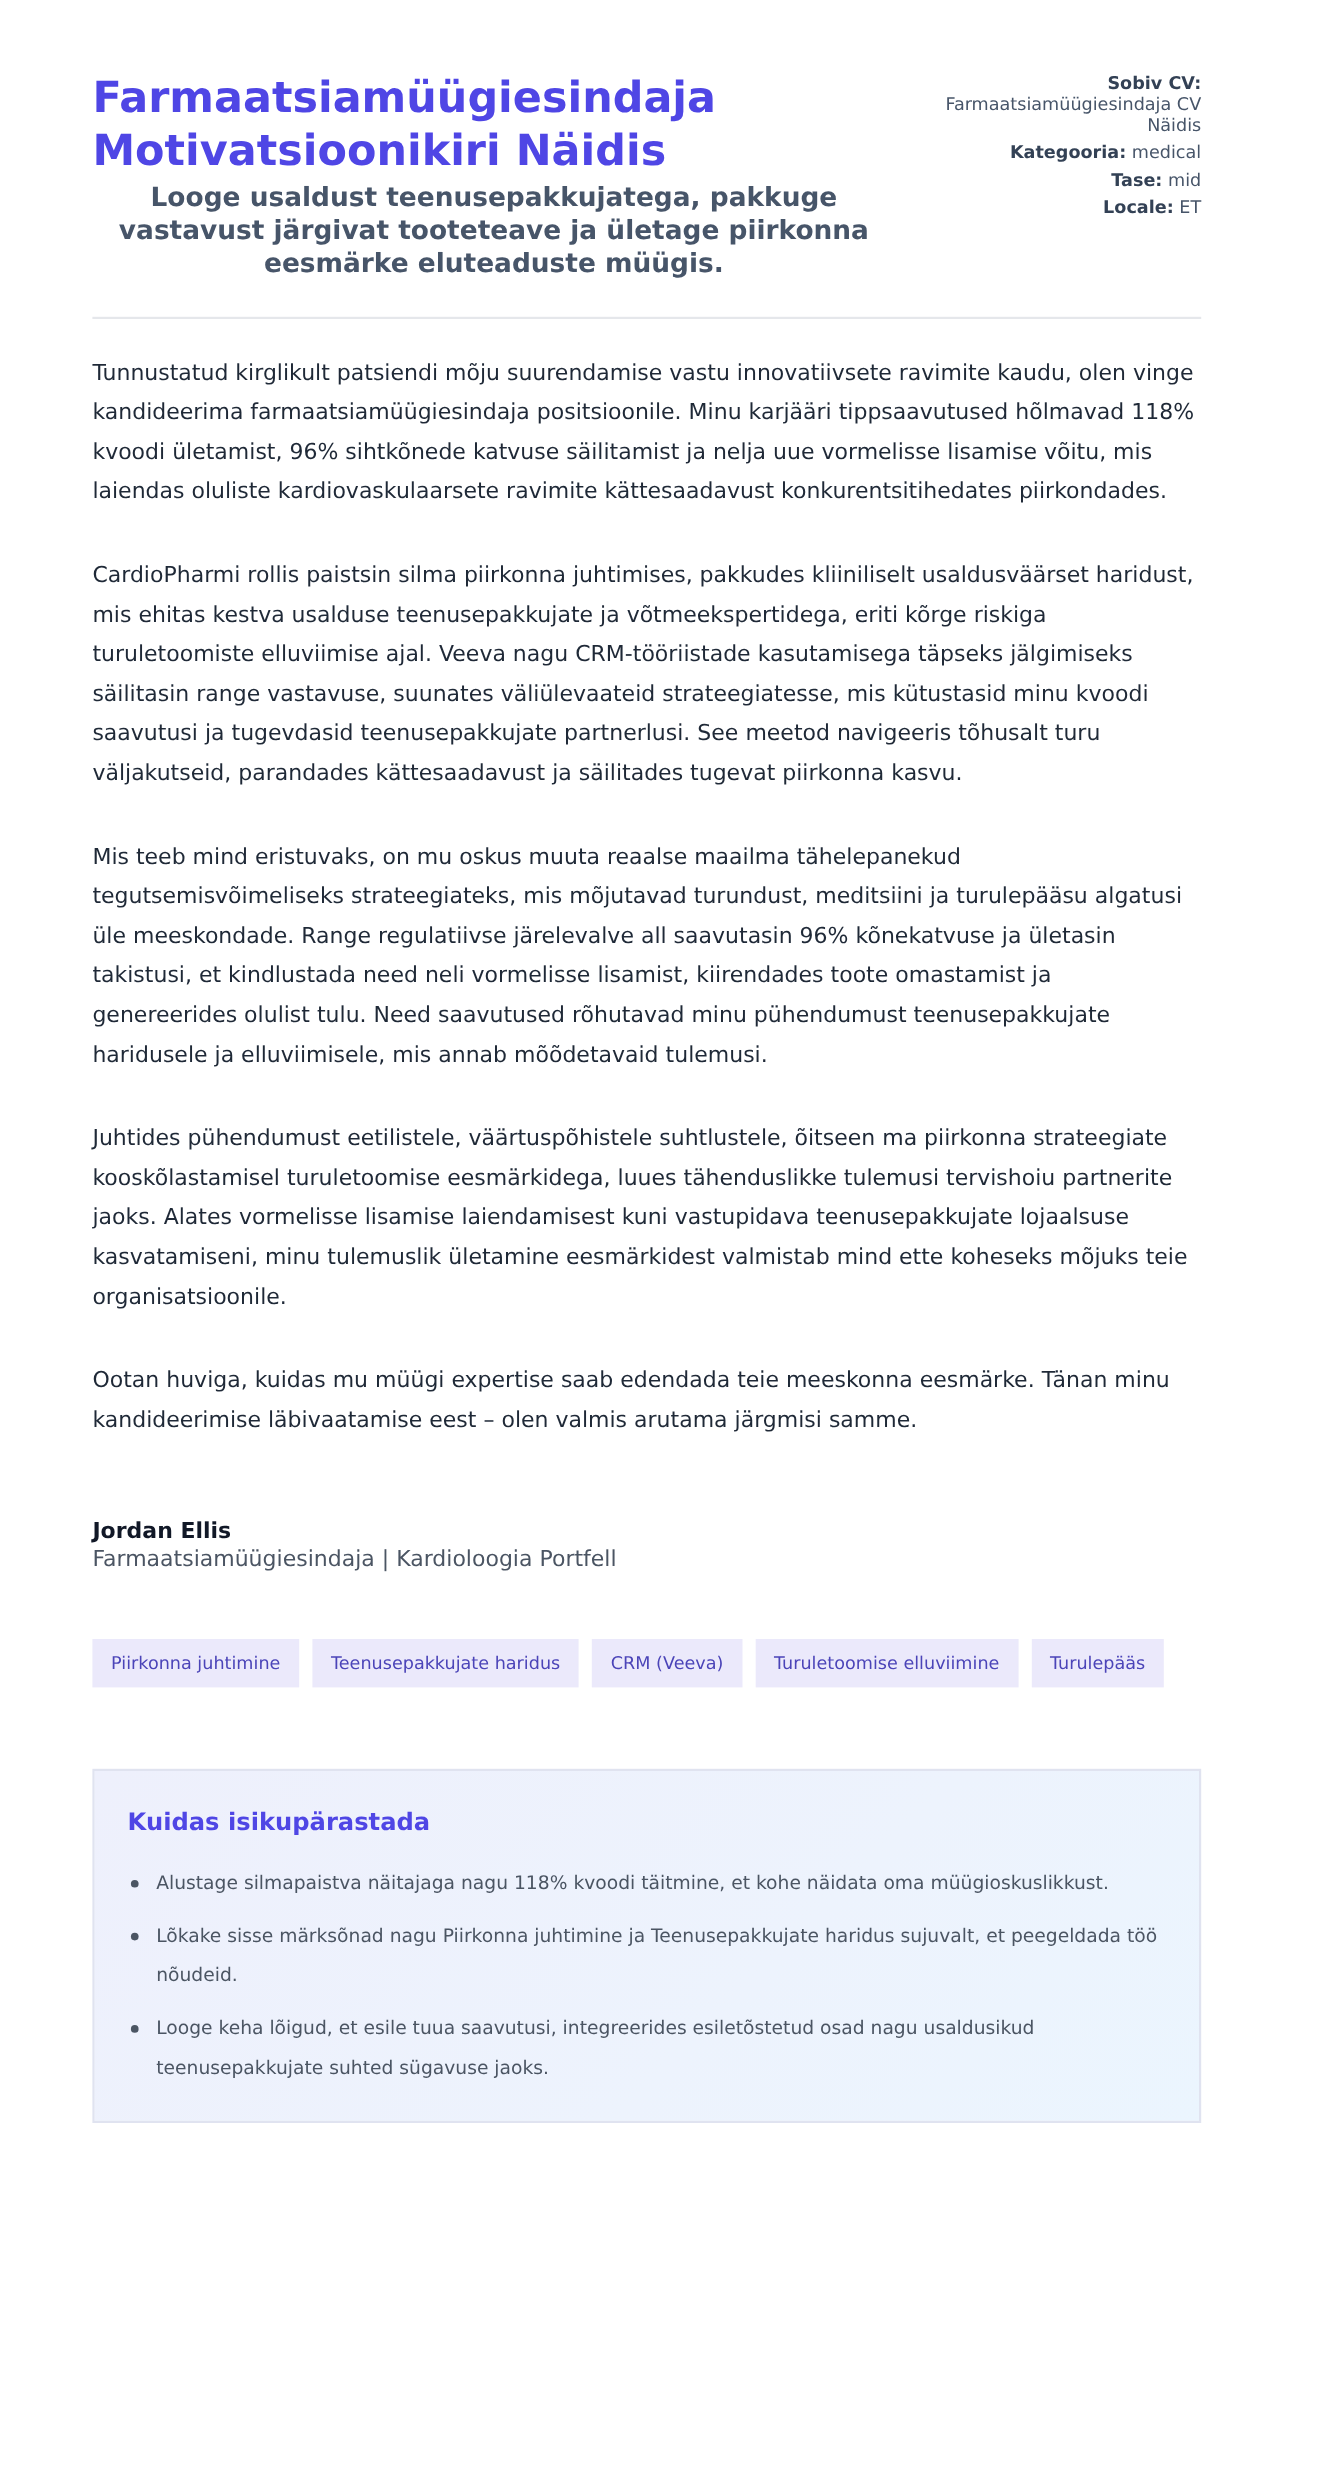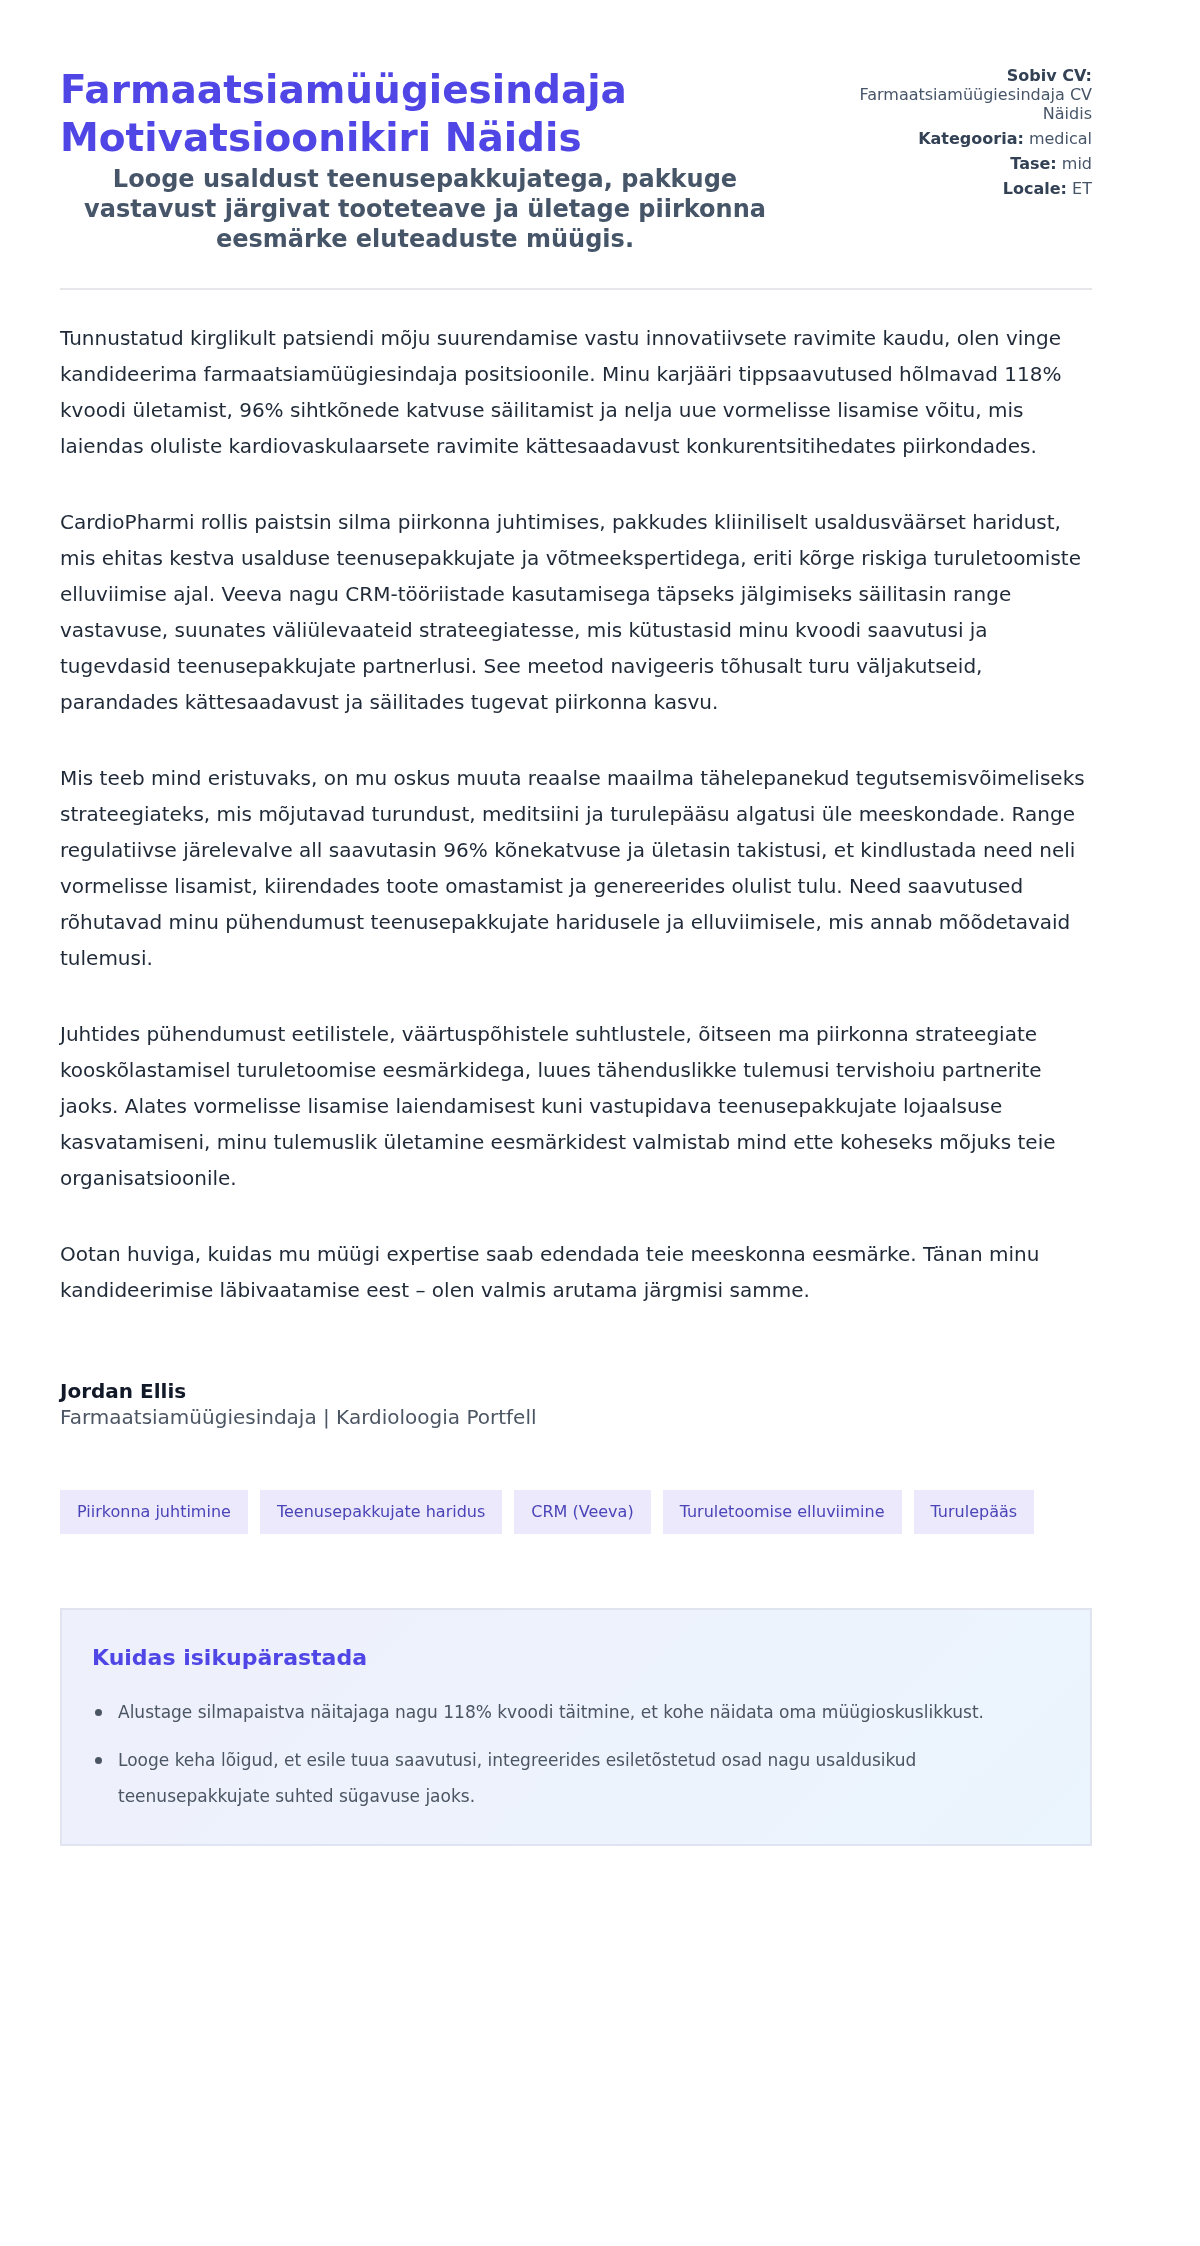--- a/index.html
+++ b/index.html
@@ -4,21 +4,21 @@
   <style>
     * { box-sizing: border-box; margin: 0; padding: 0; }
     html, body { background: #ffffff; }
     body {
       width: 1200px;
       min-height: 2246px;
       font-family: "DejaVu Sans", sans-serif;
       color: #111827;
     }
     .page {
-      padding: 66px 108px 50px 60px;
+      padding: 66px 108px 50px 84px;
     }
     .header {
       display: flex;
       justify-content: space-between;
       align-items: flex-start;
       padding-bottom: 34px;
       border-bottom: 2px solid #e5e7eb;
     }
     .header-left { width: 730px; }
     .title {
@@ -183,17 +183,18 @@
     <div class="tag"><span>Teenusepakkujate haridus</span></div>
     <div class="tag"><span>CRM (Veeva)</span></div>
     <div class="tag"><span>Turuletoomise elluviimine</span></div>
     <div class="tag"><span>Turulepääs</span></div>
   </div>
 
   <section class="tips">
     <h3 class="tips-title">Kuidas isikupärastada</h3>
     <ul class="tips-list">
       <li>Alustage silmapaistva näitajaga nagu 118% kvoodi täitmine, et kohe näidata oma müügioskuslikkust.</li>
+      <li>Lõkake sisse märksõnad nagu Piirkonna juhtimine ja Teenusepakkujate haridus sujuvalt, et peegeldada töö nõudeid.</li>
       <li>Looge keha lõigud, et esile tuua saavutusi, integreerides esiletõstetud osad nagu usaldusikud teenusepakkujate suhted sügavuse jaoks.</li>
     </ul>
   </section>
 
 </div>
 
 </body></html>

